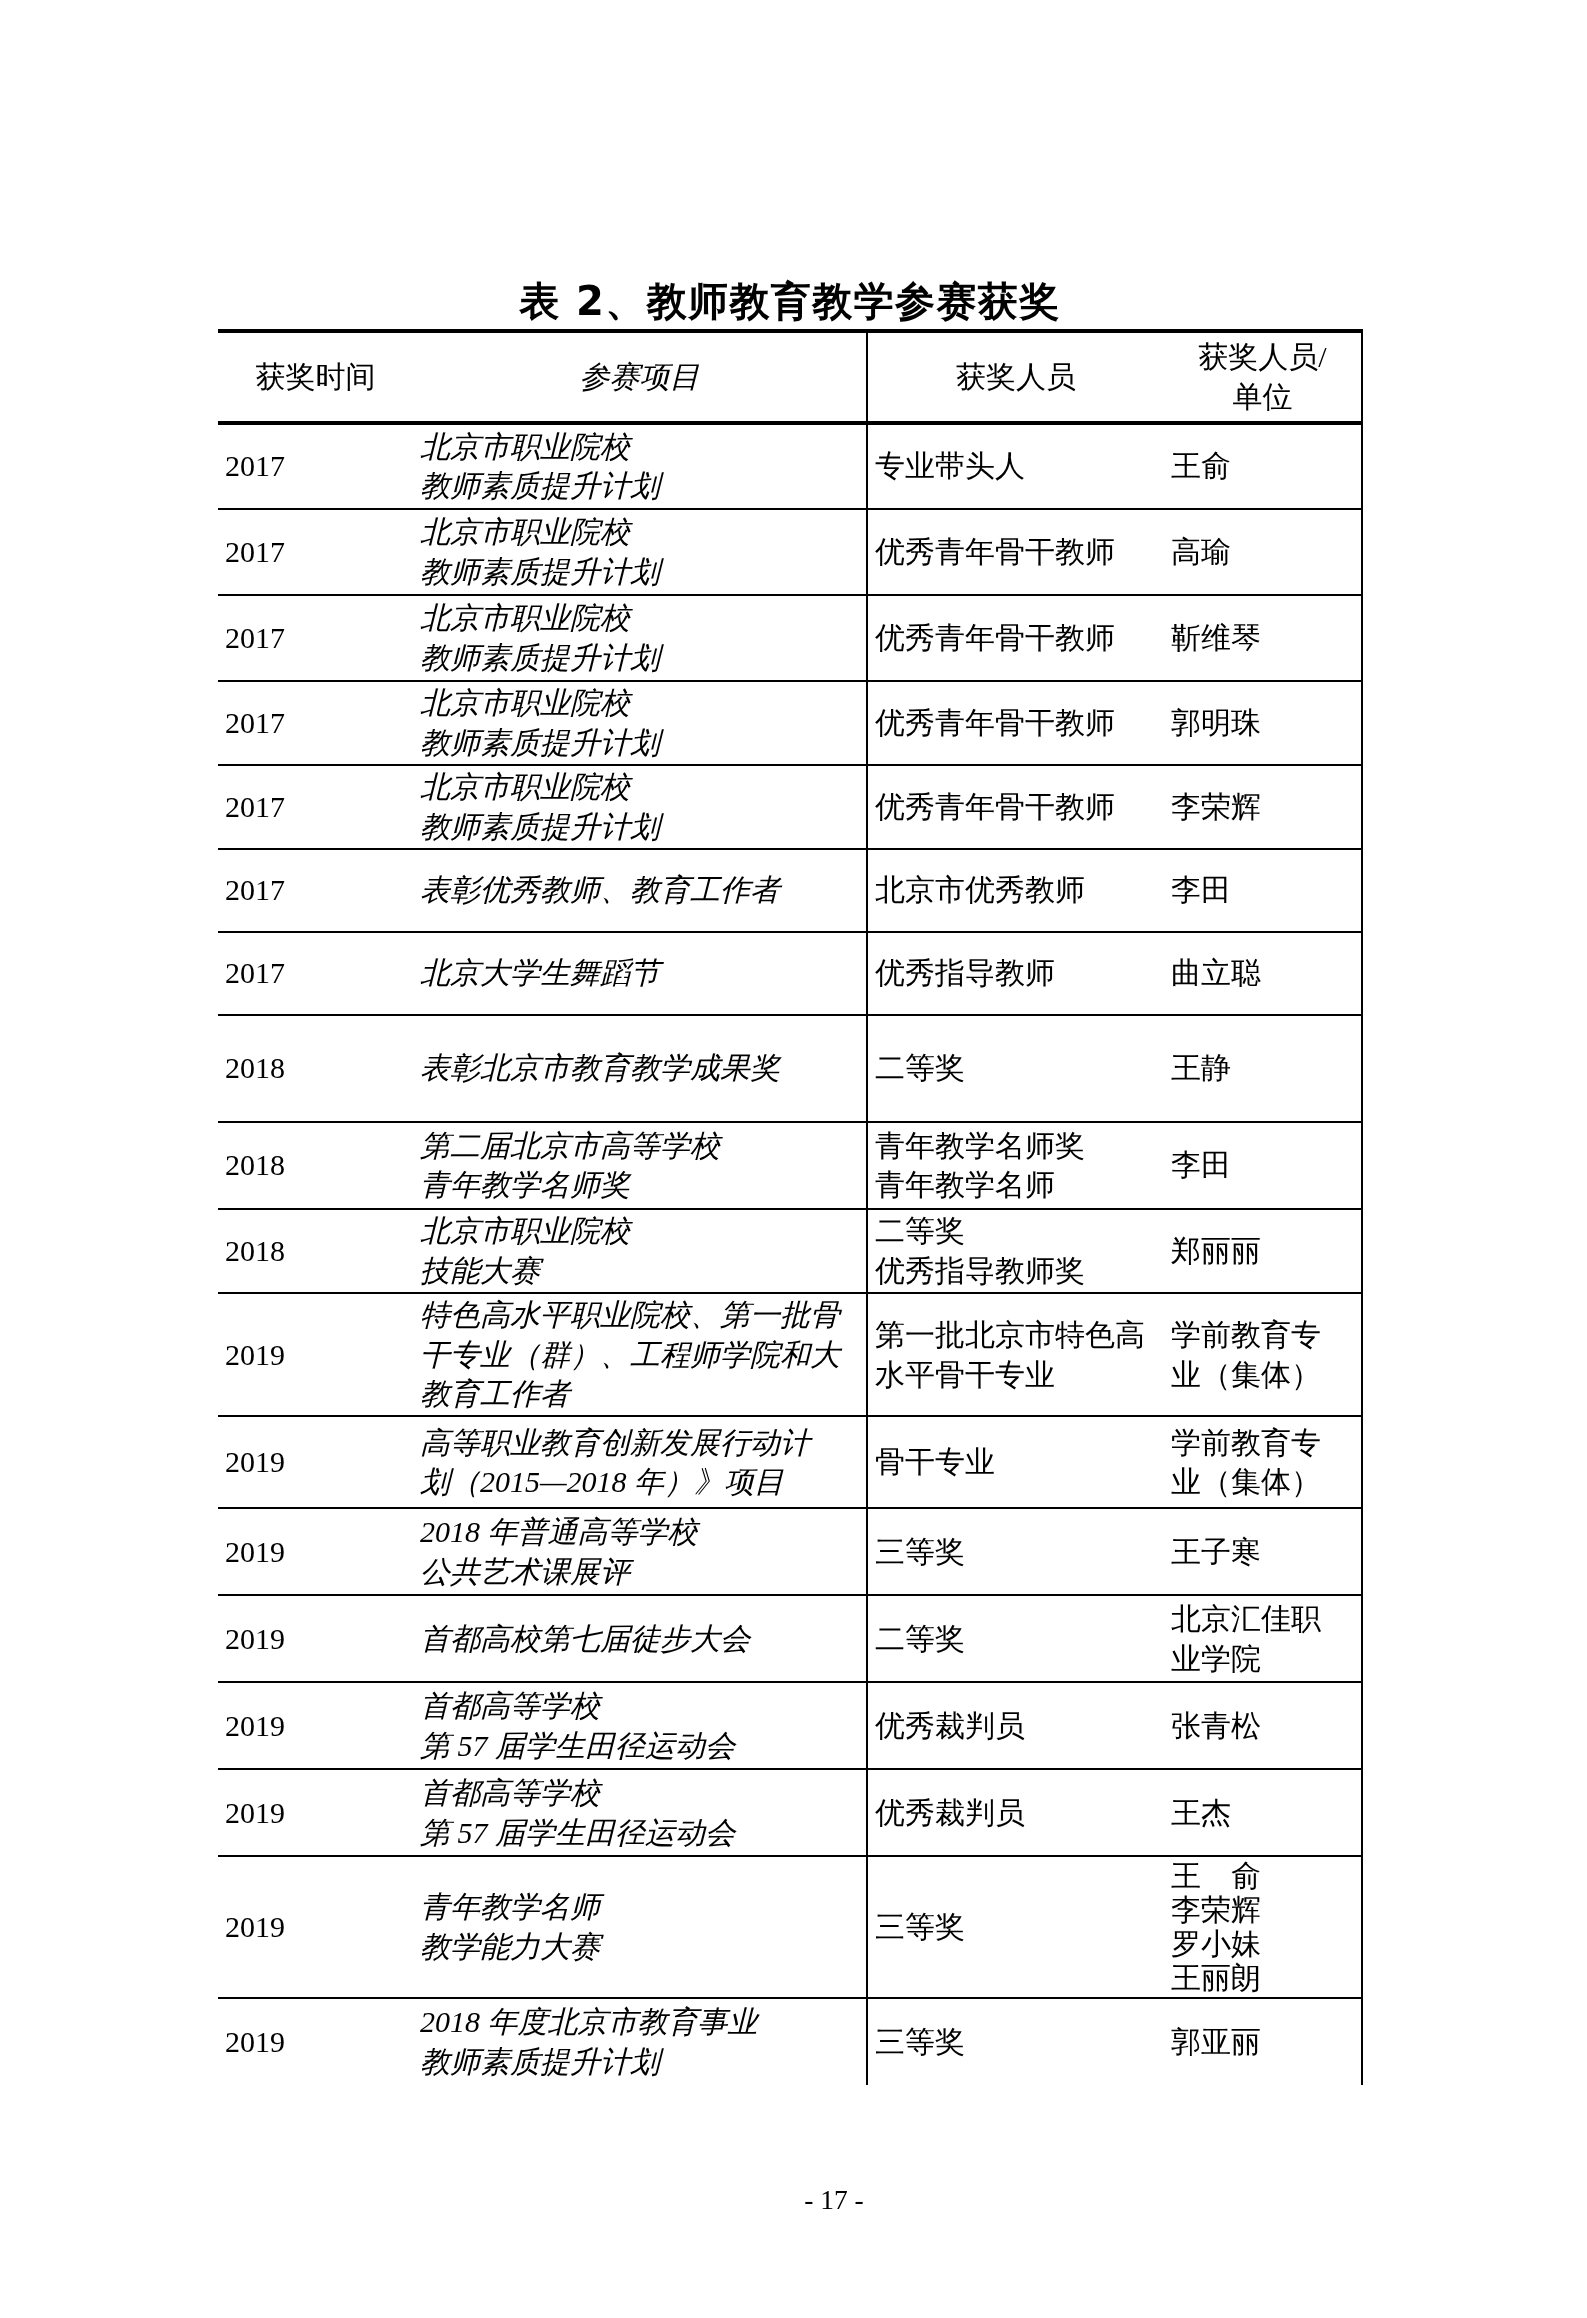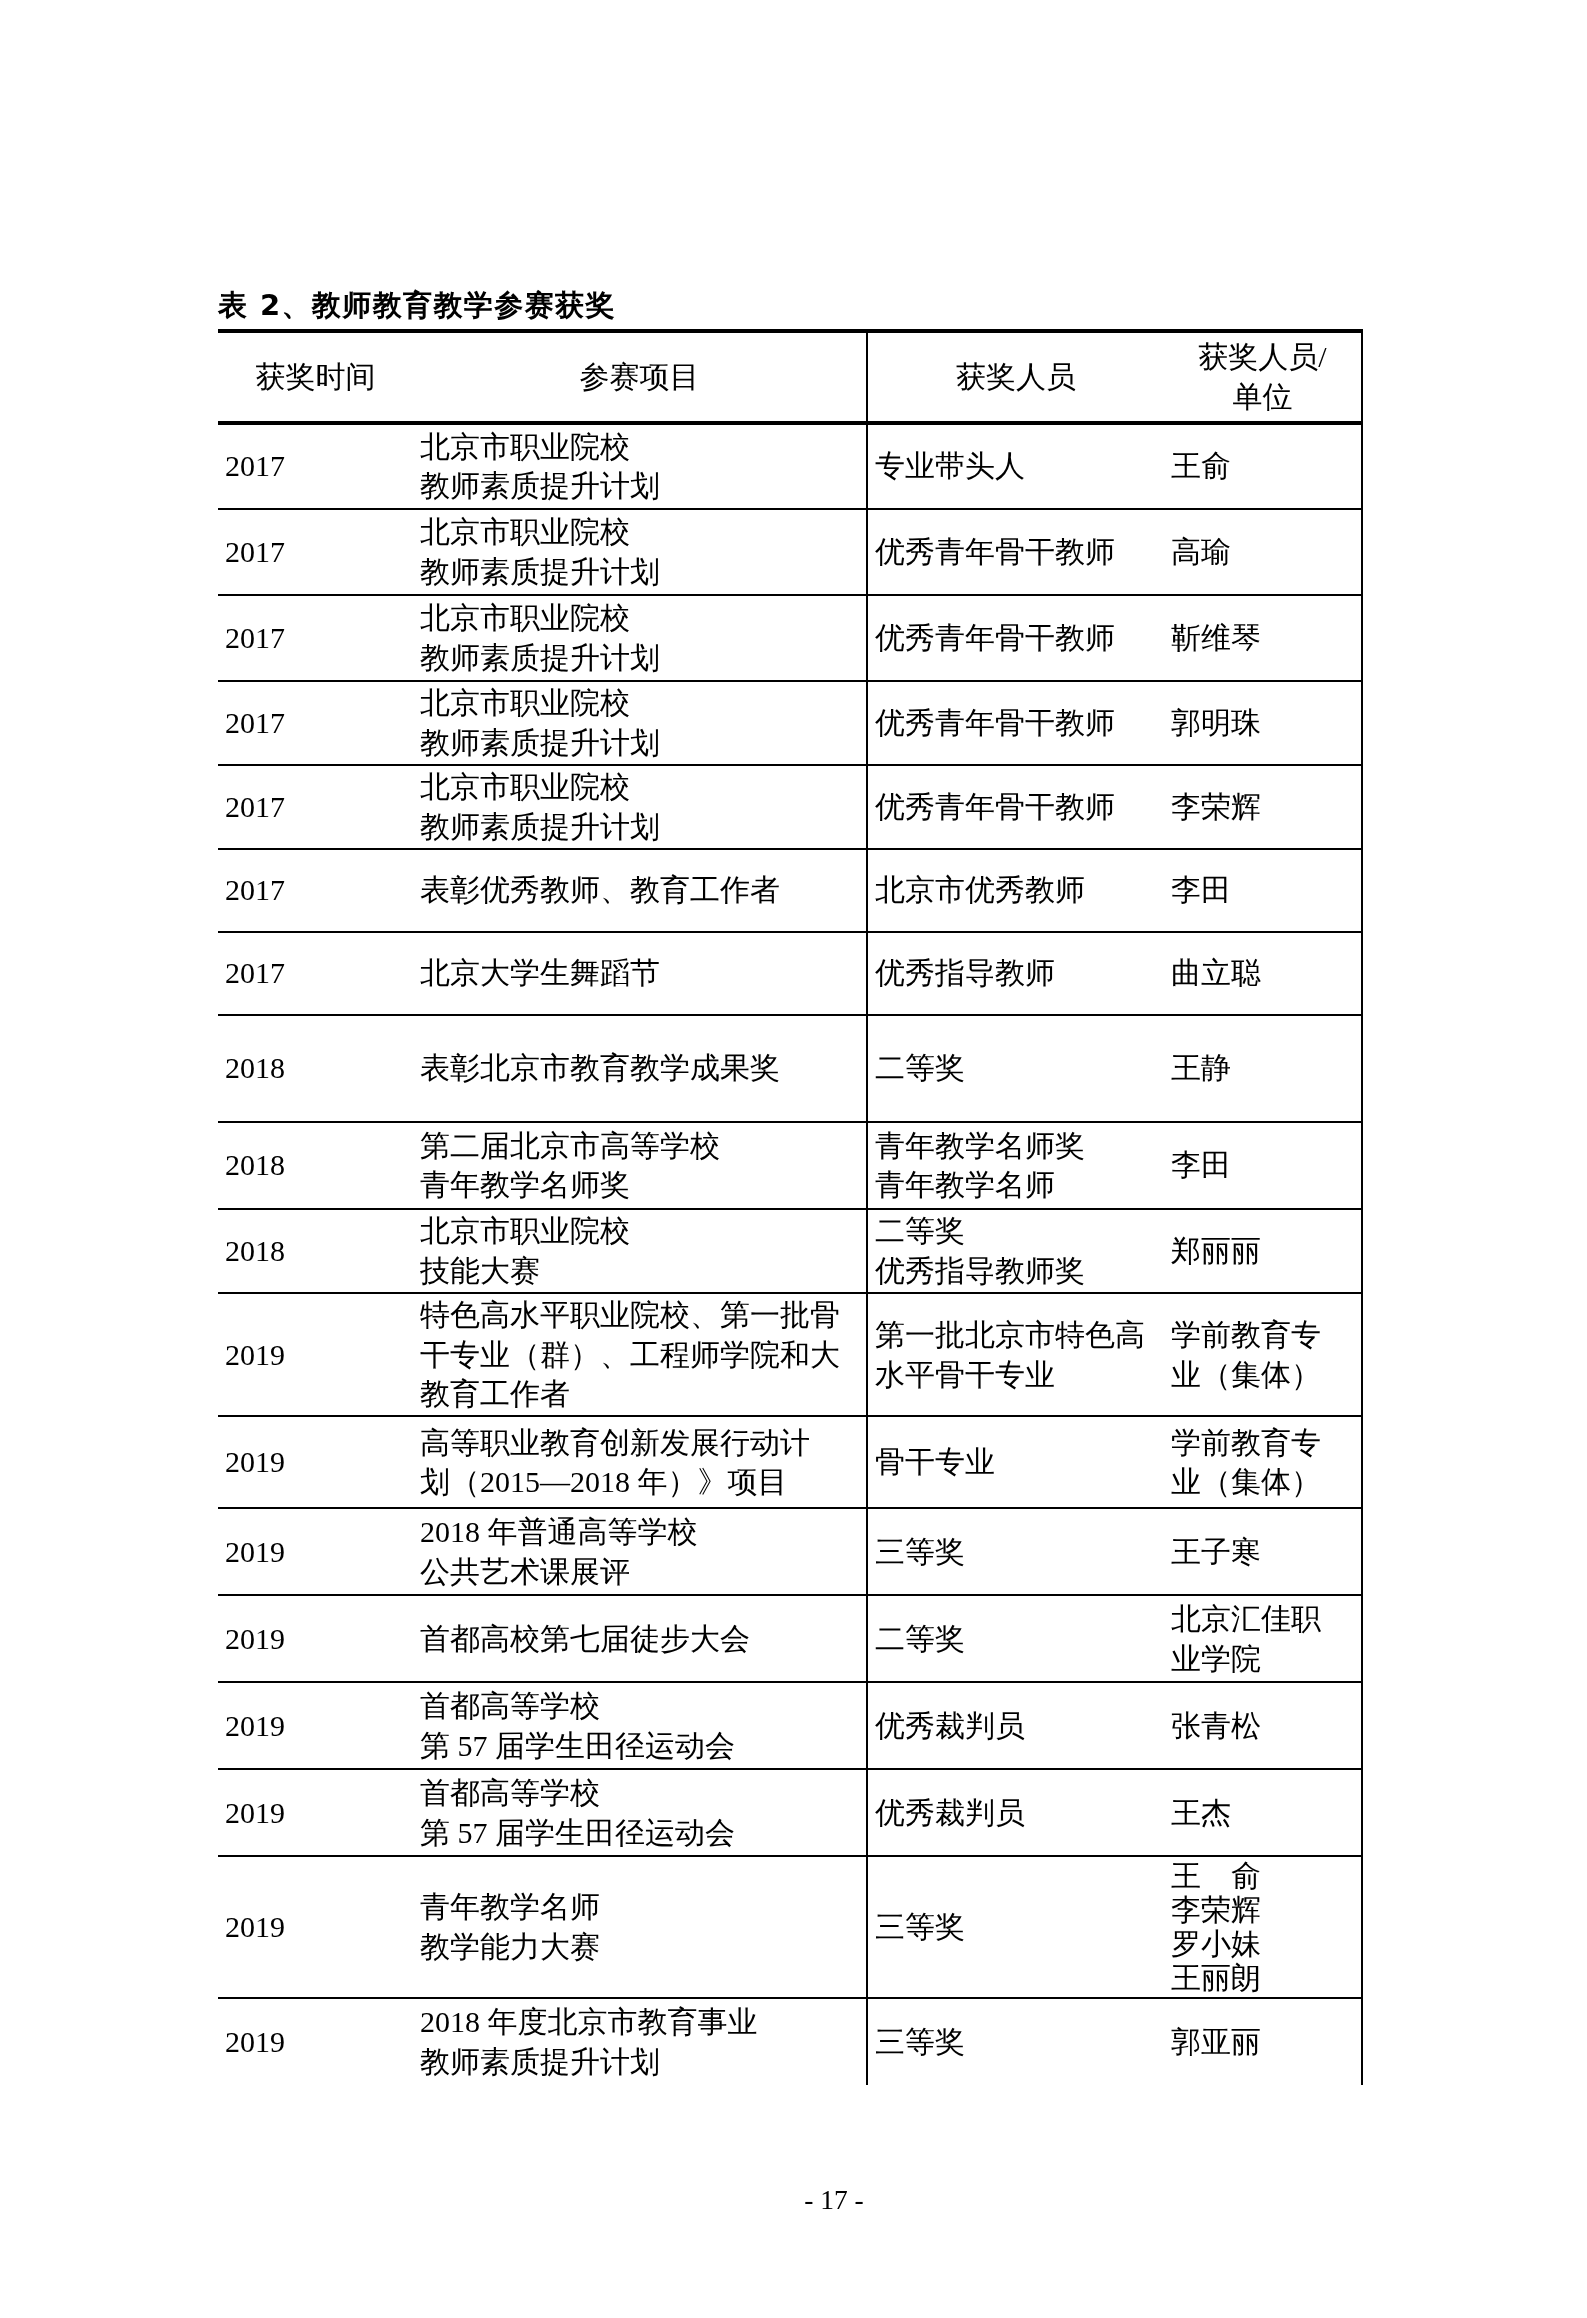--- a/index.html
+++ b/index.html
@@ -4,42 +4,41 @@
 <style>
   html,body { margin:0; padding:0; }
   body {
     width:1588px; height:2319px;
     background:#ffffff; color:#000;
     font-family:"Liberation Serif","DejaVu Serif",serif;
     position:relative;
   }
   .doc-title {
     position:absolute; left:218px; top:274px; width:1144px;
-    text-align:left;
+    text-align:center;
     font-family:"DejaVu Sans","Liberation Sans",sans-serif;
-    font-weight:bold; font-size:29px; letter-spacing:1.4px;
+    font-weight:bold; font-size:40px; letter-spacing:1.4px;
     white-space:nowrap;
-    margin-top:12px;
   }
   table.award-table {
     position:absolute; left:218px; top:329px; width:1144px;
     border-collapse:collapse; table-layout:fixed;
     font-size:30px; line-height:1.32; 
   }
   .award-table th, .award-table td {
     font-weight:normal; vertical-align:middle;
     padding:1.4px 6.9px; overflow:hidden;
   }
   
   .award-table thead th { border-top:4.8px solid #000; border-bottom:4.1px solid #000; height:85px; }
   
   .award-table tbody td { border-bottom:2.8px solid #000; }
   .award-table tbody tr:last-child td { border-bottom:none; }
   
-  .award-table th:nth-child(2), .award-table td:nth-child(2) { border-right:2.8px solid #000; }
+  .award-table th:nth-child(2), .award-table td:nth-child(2) { border-right:2.8px solid #000;font-style:italic; }
   .award-table th:nth-child(4), .award-table td:nth-child(4) { border-right:2.8px solid #000; }
   .award-table td.tight { line-height:1.14; }
   .page-number {
     position:absolute; left:0; top:2184px; width:1588px;
     text-align:center; font-size:27.5px;margin-left:40px;
   }
 </style>
 </head>
 <body>
 

